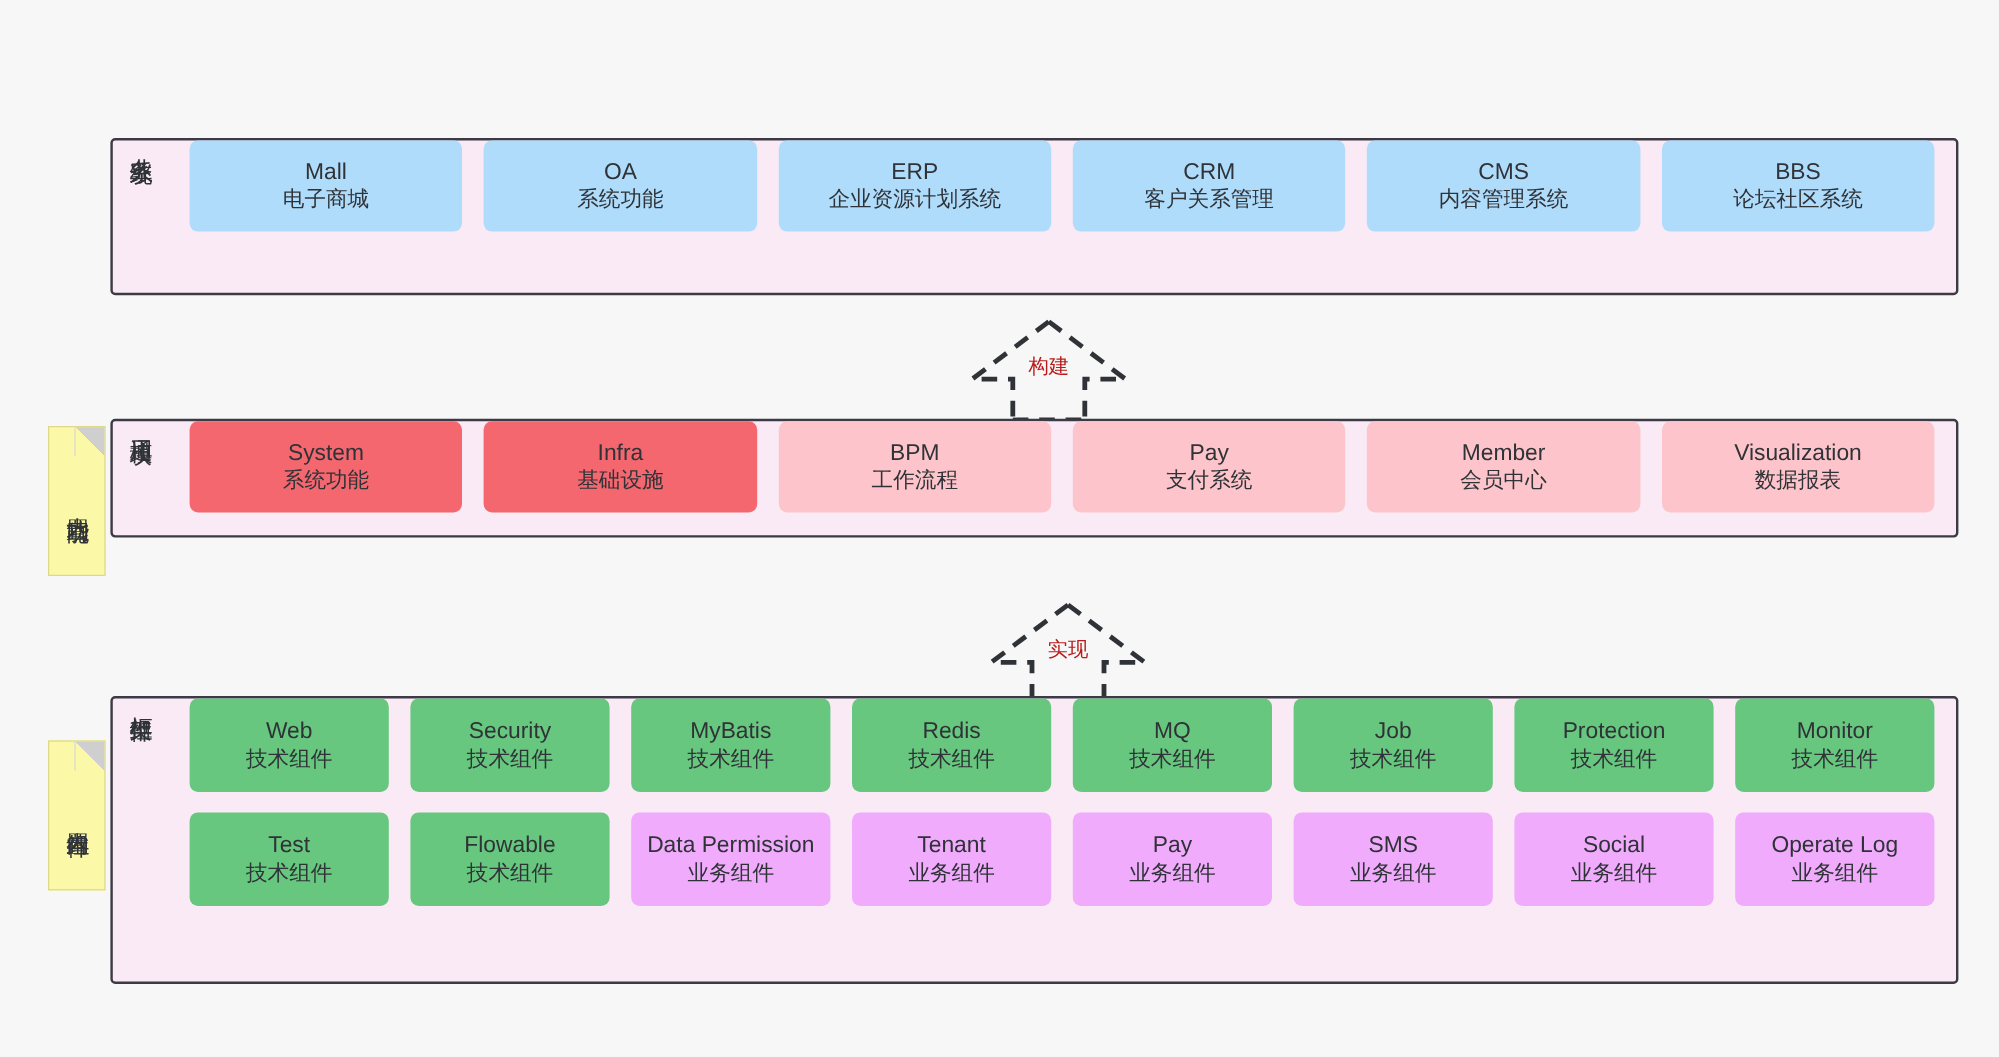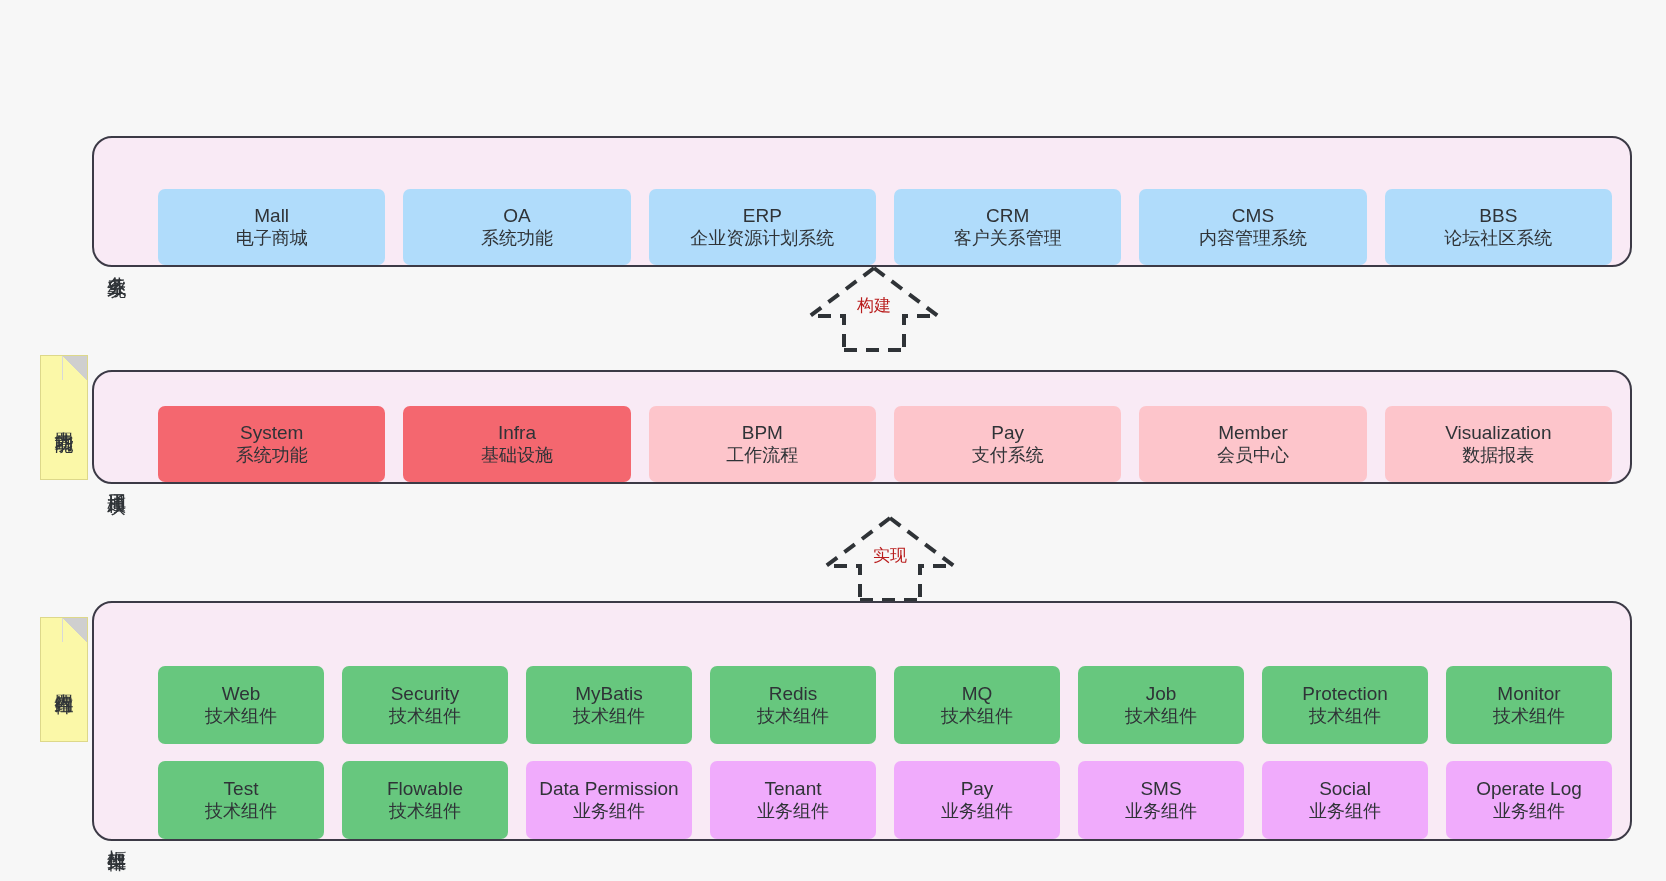--- a/index.html
+++ b/index.html
@@ -14,24 +14,23 @@
     position: relative;
   }
 
   #canvas { position: relative; width: 1666px; height: 881px; }
 
   
   .layer {
     position: absolute;
     background: #f9eaf5;
     border: 2px solid #3c3a46;
-    border-radius: 20px;
-    display: flex;
-    align-items: flex-end;
-    margin-top: 21px;
+    border-radius: 4px;
+    display: flex;
+    align-items: flex-start;
   }
 
   .layer-title {
     width: 46px;
     flex: 0 0 46px;
     display: flex;
     align-items: center;
     justify-content: center;
     font-size: 19px;
     line-height: 1.12;
@@ -163,21 +162,21 @@
       <path d="M74 4 L138 52 L104 52 L104 88 M74 4 L10 52 L44 52 L44 88" fill="none" stroke="#2f3337" stroke-width="4" stroke-dasharray="13 9" stroke-linecap="butt" stroke-linejoin="miter"></path>
       <path d="M44 86 L104 86" fill="none" stroke="#2f3337" stroke-width="4" stroke-dasharray="13 9"></path>
     </svg>
     <span class="conn-label" style="top:30px;">构建</span>
   </div>
 
   <div class="sticky" id="sticky-builtin-function" style="left:40px; top:355px; width:48px; height:125px;">
     <span>内置功能</span>
   </div>
 
-  <div class="layer" id="layer-common-module" style="left:92px; top:349px; width:1540px; height:114px;">
+  <div class="layer" id="layer-common-module" style="left:92px; top:349px; width:1540px; height:99px;">
     <div class="layer-title">通用模块</div>
     <div class="layer-body">
       <div class="row" style="height:76px;">
         <div class="node red">
           <span class="t1">System</span>
           <span class="t2">系统功能</span>
         </div>
         <div class="node red">
           <span class="t1">Infra</span>
           <span class="t2">基础设施</span>
@@ -195,21 +194,21 @@
           <span class="t2">会员中心</span>
         </div>
         <div class="node pink">
           <span class="t1">Visualization</span>
           <span class="t2">数据报表</span>
         </div>
       </div>
     </div>
   </div>
 
-  <div class="connector" id="connector-implement" style="left:816px; top:514px; width:148px; height:88px;">
+  <div class="connector" id="connector-implement" style="left:816px; top:500px; width:148px; height:88px;">
     <svg width="148" height="88" viewBox="0 0 148 88">
       <path d="M74 4 L138 52 L104 52 L104 88 M74 4 L10 52 L44 52 L44 88" fill="none" stroke="#2f3337" stroke-width="4" stroke-dasharray="13 9" stroke-linecap="butt" stroke-linejoin="miter"></path>
       <path d="M44 86 L104 86" fill="none" stroke="#2f3337" stroke-width="4" stroke-dasharray="13 9"></path>
     </svg>
     <span class="conn-label" style="top:30px;">实现</span>
   </div>
 
   <div class="sticky" id="sticky-builtin-component" style="left:40px; top:617px; width:48px; height:125px;">
     <span>内置组件</span>
   </div>

